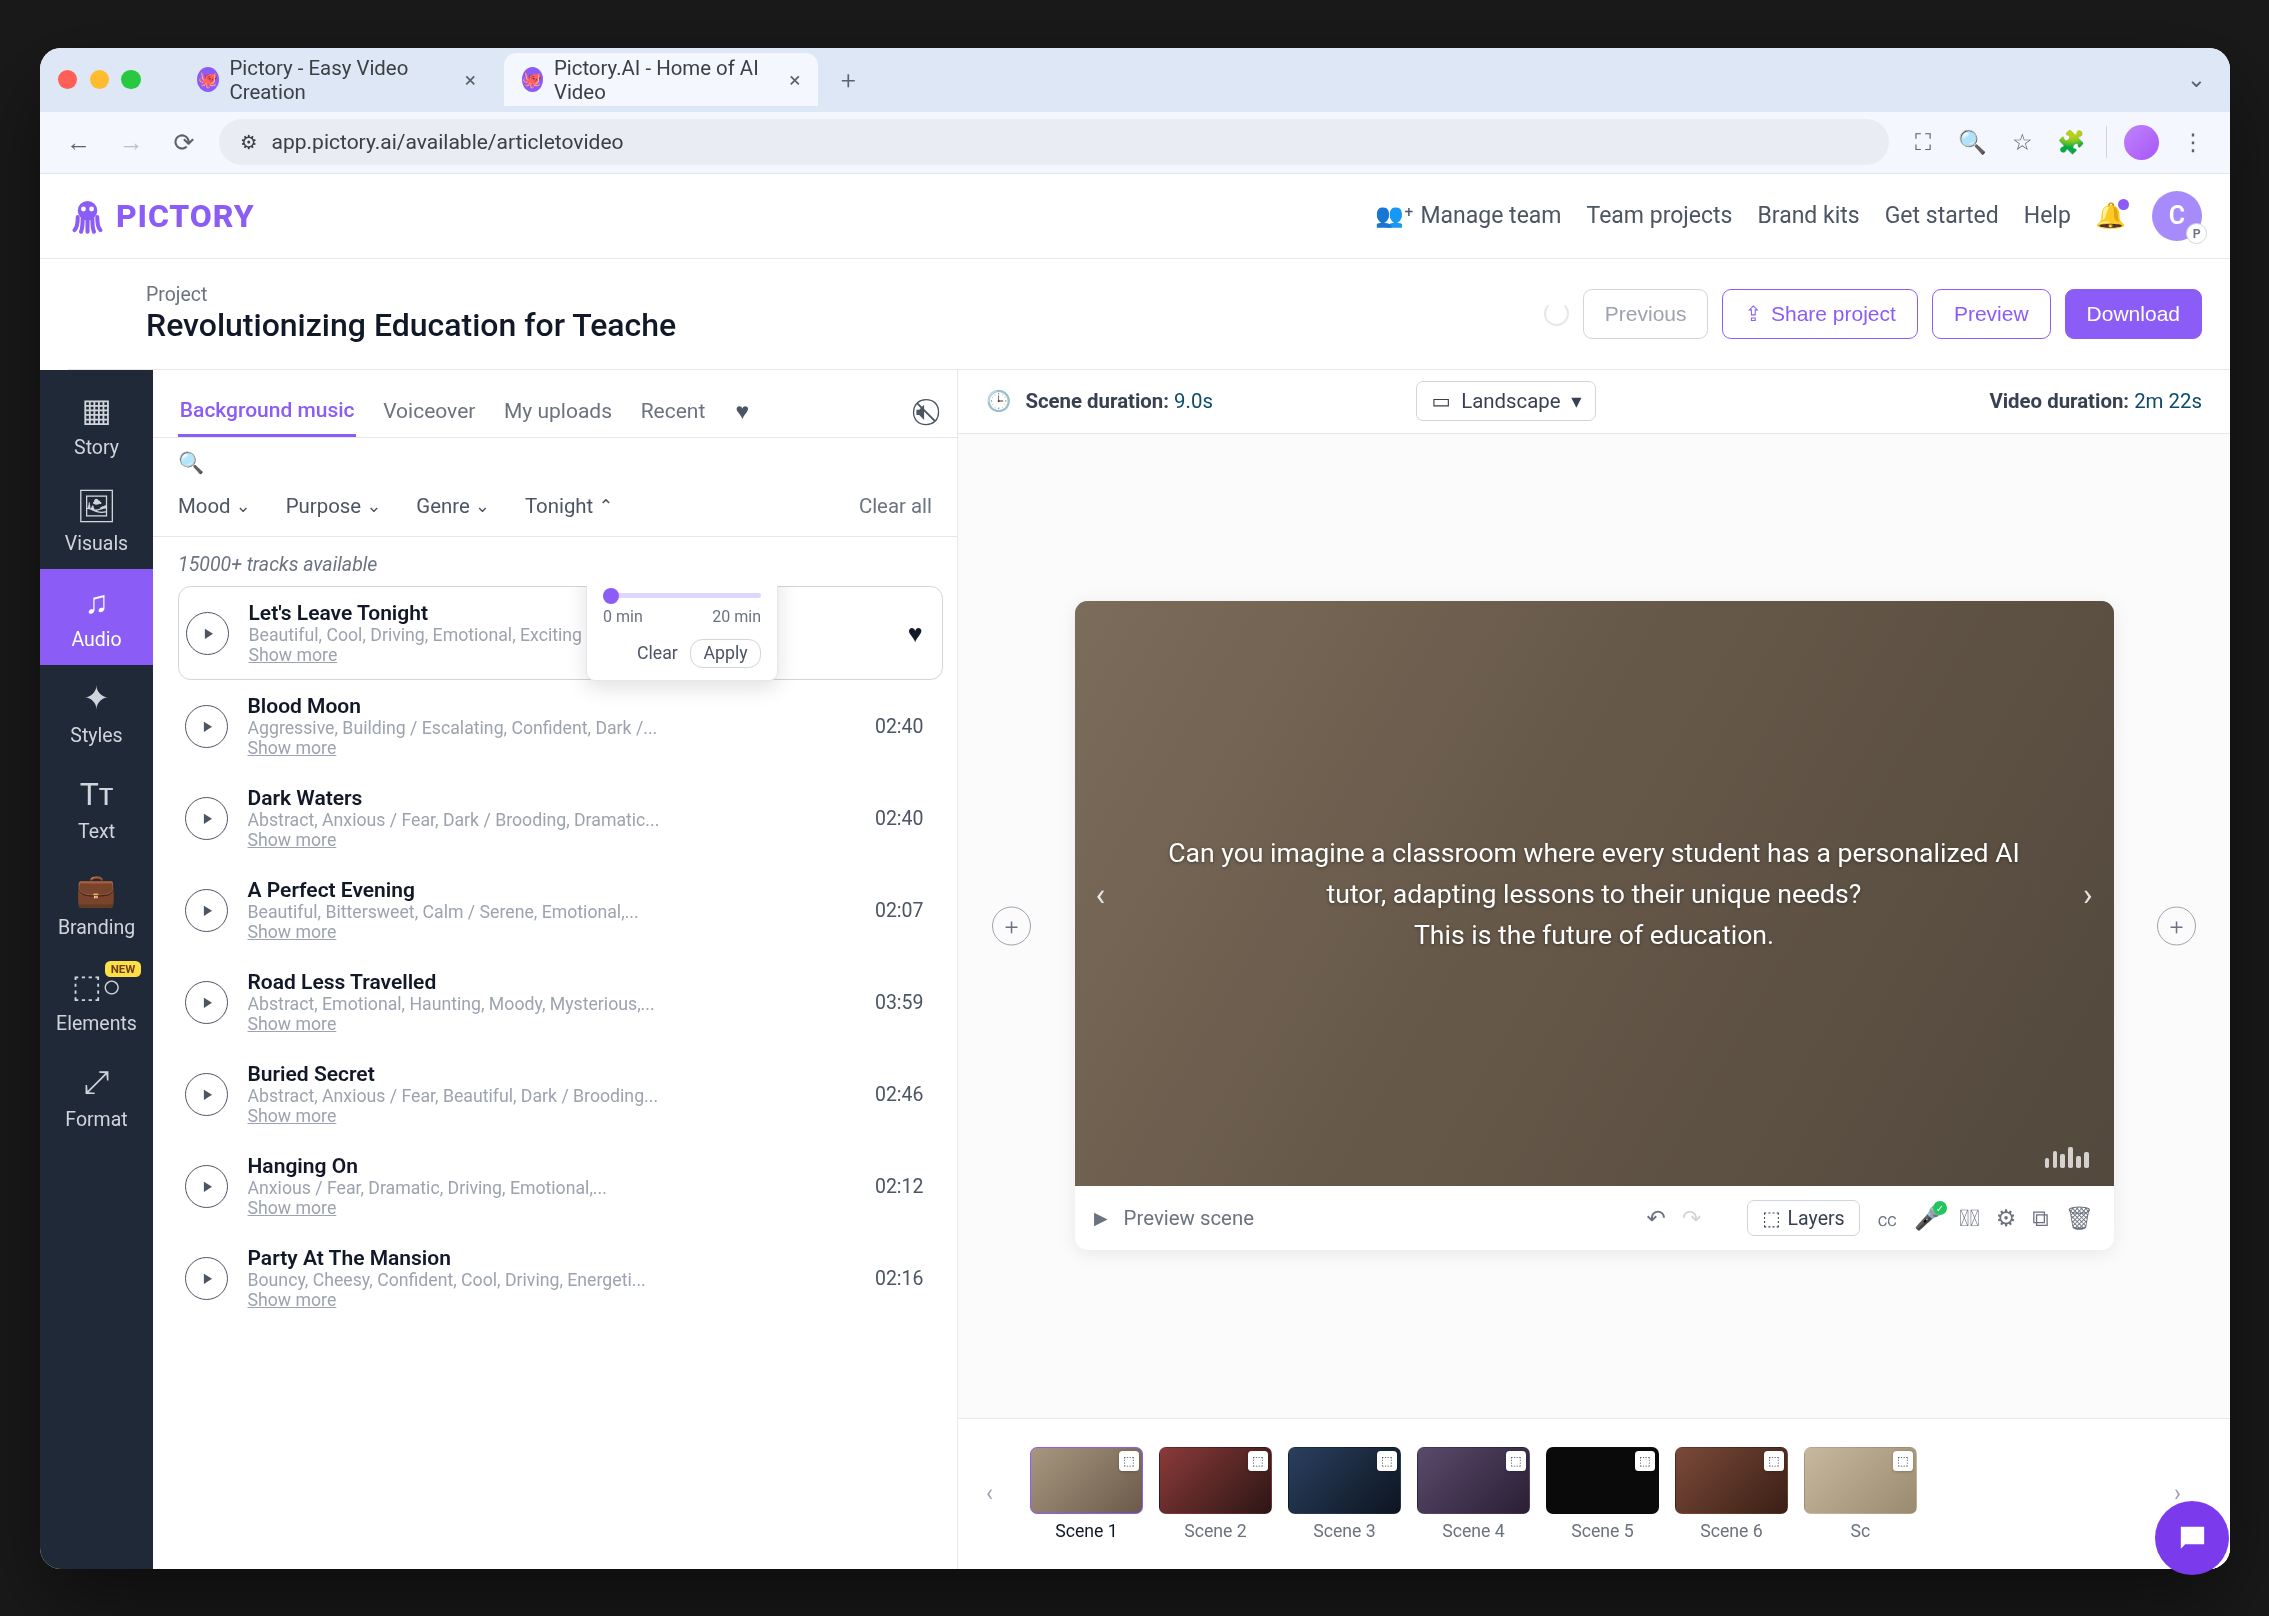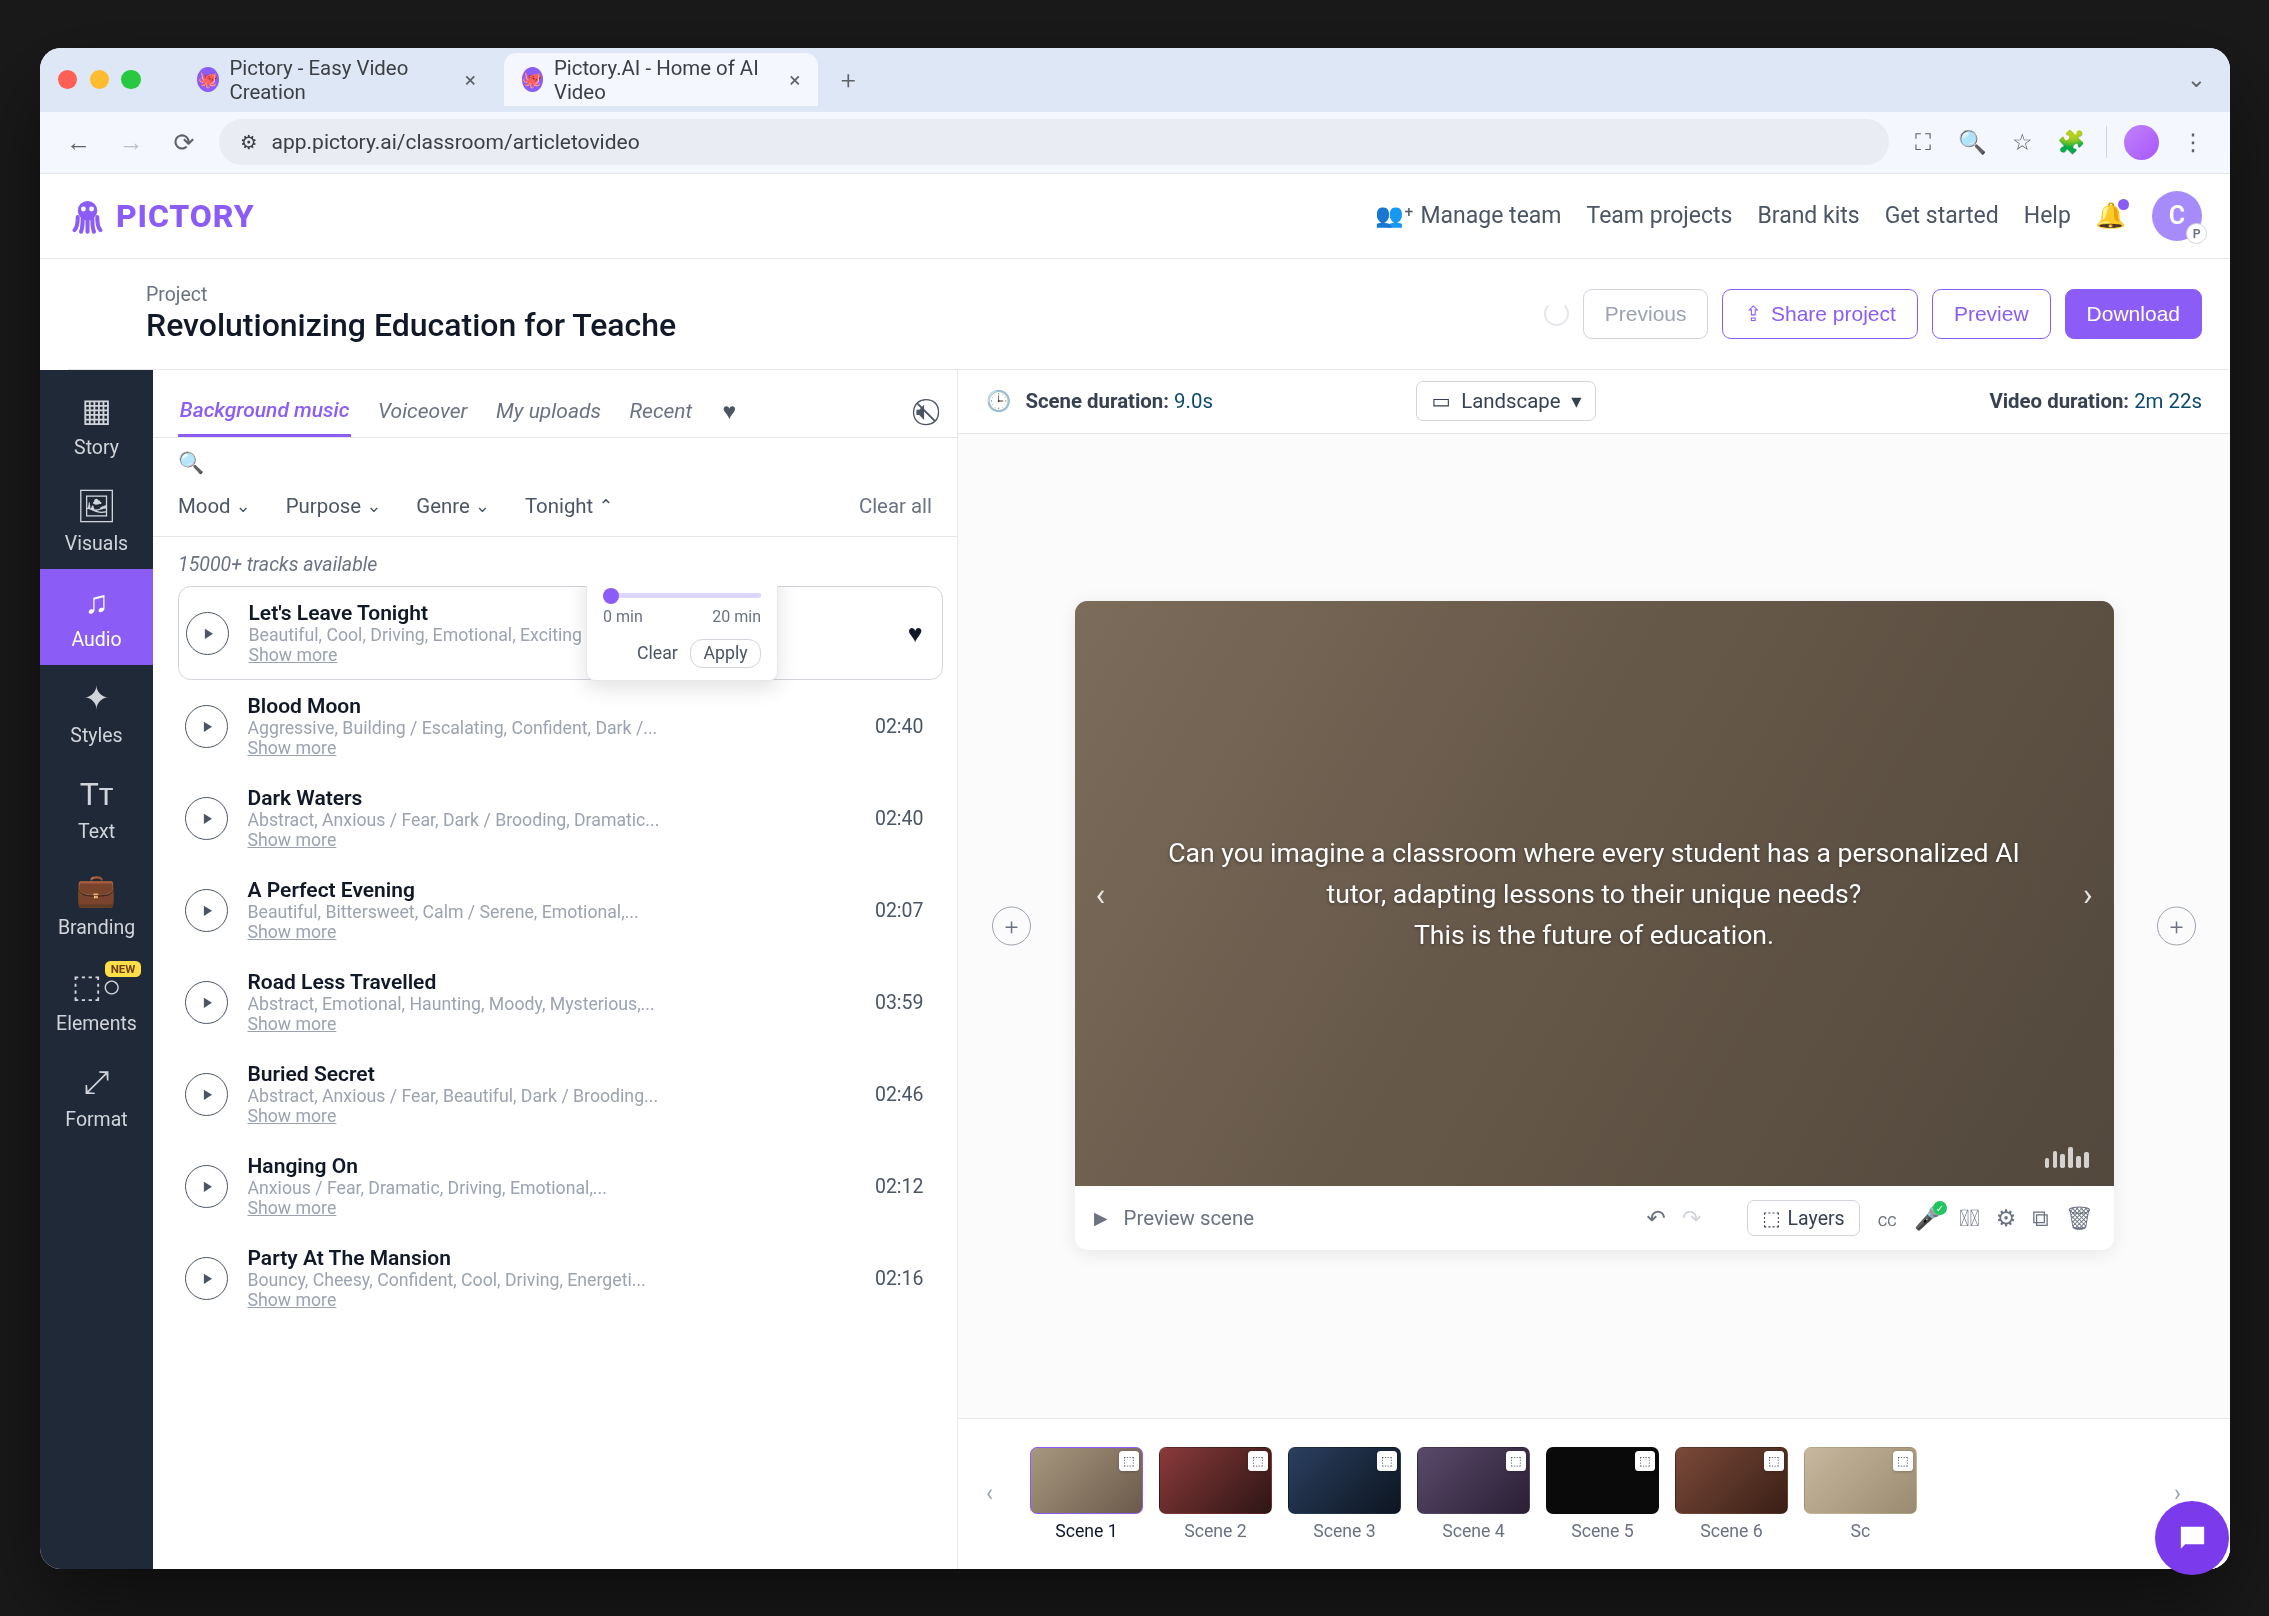--- a/index.html
+++ b/index.html
@@ -52,21 +52,21 @@
 
 .main { flex: 1; display: flex; overflow: hidden; }
 .sidebar { width: 113px; background: #1f2937; display: flex; flex-direction: column; padding-top: 7px; }
 .side-item { height: 96px; display: flex; flex-direction: column; align-items: center; justify-content: center; gap: 7px; color: #d1d5db; font-size: 19.5px; position: relative; }
 .side-item.active { background: #8b5cf6; color: #fff; }
 .side-icon { font-size: 32px; }
 .side-badge { position: absolute; top: 8.9px; right: 12.4px; background: #fde047; color: #713f12; font-size: 11.5px; padding: 0.9px 5.3px; border-radius: 5.3px; font-weight: 700; }
 
 .left-panel { width: 805px; border-right: 0.9px solid #e5e7eb; display: flex; flex-direction: column; background:#fff; }
 .tabs-row { display: flex; align-items: center; gap: 25px; padding: 16px 25px 0 25px; border-bottom: 0.9px solid #e5e7eb; }
-.tab { font-size: 21px; color: #6b7280; padding: 12.4px 1.8px; font-style: italic; }
+.tab { font-size: 21px; color: #6b7280; padding: 12.4px 1.8px; }
 .tab.active { color: #8b5cf6; border-bottom: 3.5px solid #8b5cf6; font-weight: 500; }
 .heart { margin-left: 3.5px; font-size: 23px; color: #4b5563; }
 .speaker-toggle { margin-left: auto; font-size: 26.6px; color: #4b5563; }
 
 .search-row { padding: 12.4px 25px; display: flex; align-items: center; gap: 12.4px; color: #6b7280; font-size: 21px; }
 .search-row input { border: none; outline: none; font-size: 21px; flex: 1; color: #374151; background:transparent; }
 .search-row input::placeholder { color: #9ca3af; }
 
 .filter-row { padding: 7px 25px 17.7px 25px; display: flex; align-items: center; gap: 35px; border-bottom: 0.9px solid #e5e7eb; font-size: 20.4px; color: #4b5563; }
 .filter { display: flex; align-items: center; gap: 5.3px; }
@@ -154,21 +154,21 @@
       </div>
       <div class="new-tab">＋</div>
       <div style="margin-left:auto" class="chrome-icon">⌄</div>
     </div>
     <div class="addr-bar">
       <div class="nav-btn">←</div>
       <div class="nav-btn disabled">→</div>
       <div class="nav-btn">⟳</div>
       <div class="url-box">
         <span style="font-size:19.5px">⚙</span>
-        <span>app.pictory.ai/classroom/articletovideo</span>
+        <span>app.pictory.ai/available/articletovideo</span>
       </div>
       <div class="chrome-icon">⛶</div>
       <div class="chrome-icon">🔍</div>
       <div class="chrome-icon">☆</div>
       <div class="chrome-icon">🧩</div>
       <div style="width:0.9px;height:32px;background:#d1d5db"></div>
       <div class="avatar-circle"></div>
       <div class="chrome-icon">⋮</div>
     </div>
   </div>

